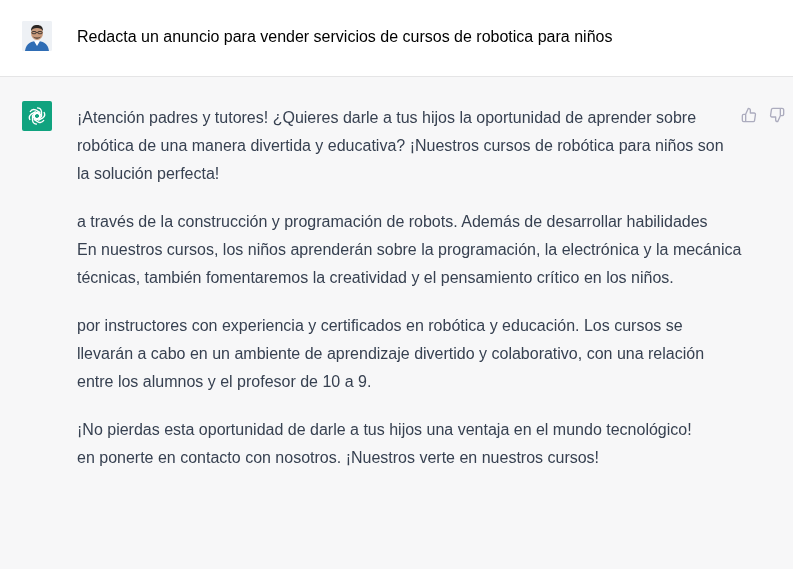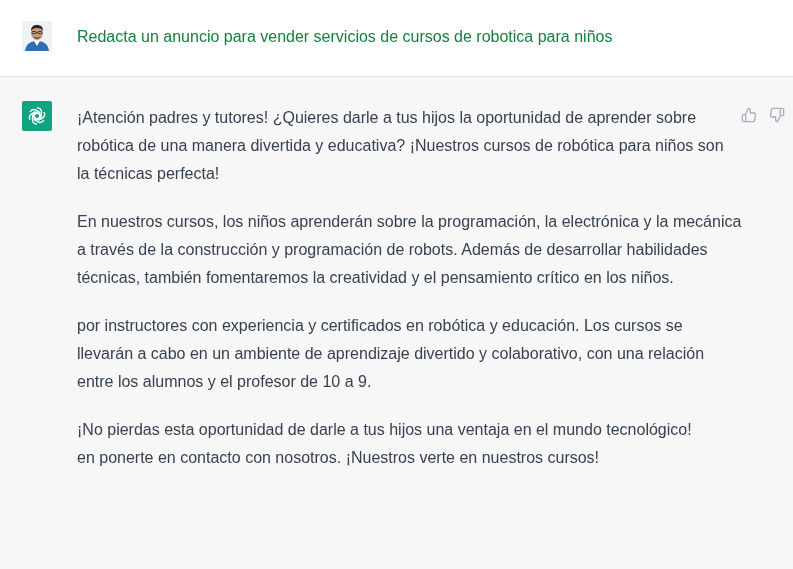--- a/index.html
+++ b/index.html
@@ -25,21 +25,21 @@
       width: 30px; height: 30px;
       border-radius: 2px;
       overflow: hidden;
       background: #e9edf2;
     }
     .user-message {
       position: absolute;
       left: 77px; top: 27px;
       font-size: 16px;
       line-height: 20px;
-      color: #15803d;
+      color: #000000;
       white-space: nowrap;
     }
     .assistant-row {
       position: absolute;
       left: 0; top: 78px;
       width: 793px;
       height: 345px;
       background: #f7f7f8;
     }
     .assistant-avatar {
@@ -111,25 +111,25 @@
         <path d="M4.4 16.4 C3.1 14.1 3.7 11.5 5.6 10 L10.1 7.4 L15 10.2 L15 15.8"></path>
         <path d="M4.4 7.6 C5.7 5.3 8.3 4.5 10.5 5.4 L15 8 L15 13.6 L10.1 16.4"></path>
       </g>
     </svg>
   </div>
 
   <div class="assistant-content">
     <p>
       <span>¡Atención padres y tutores! ¿Quieres darle a tus hijos la oportunidad de aprender sobre</span>
       <span>robótica de una manera divertida y educativa? ¡Nuestros cursos de robótica para niños son</span>
-      <span>la técnicas perfecta!</span>
+      <span>la solución perfecta!</span>
     </p>
     <p>
+      <span>a través de la construcción y programación de robots. Además de desarrollar habilidades</span>
       <span>En nuestros cursos, los niños aprenderán sobre la programación, la electrónica y la mecánica</span>
-      <span>a través de la construcción y programación de robots. Además de desarrollar habilidades</span>
       <span>técnicas, también fomentaremos la creatividad y el pensamiento crítico en los niños.</span>
     </p>
     <p>
       <span>por instructores con experiencia y certificados en robótica y educación. Los cursos se</span>
       <span>llevarán a cabo en un ambiente de aprendizaje divertido y colaborativo, con una relación</span>
       <span>entre los alumnos y el profesor de 10 a 9.</span>
     </p>
     <p>
       <span>¡No pierdas esta oportunidad de darle a tus hijos una ventaja en el mundo tecnológico!</span>
       <span>en ponerte en contacto con nosotros. ¡Nuestros verte en nuestros cursos!</span>

